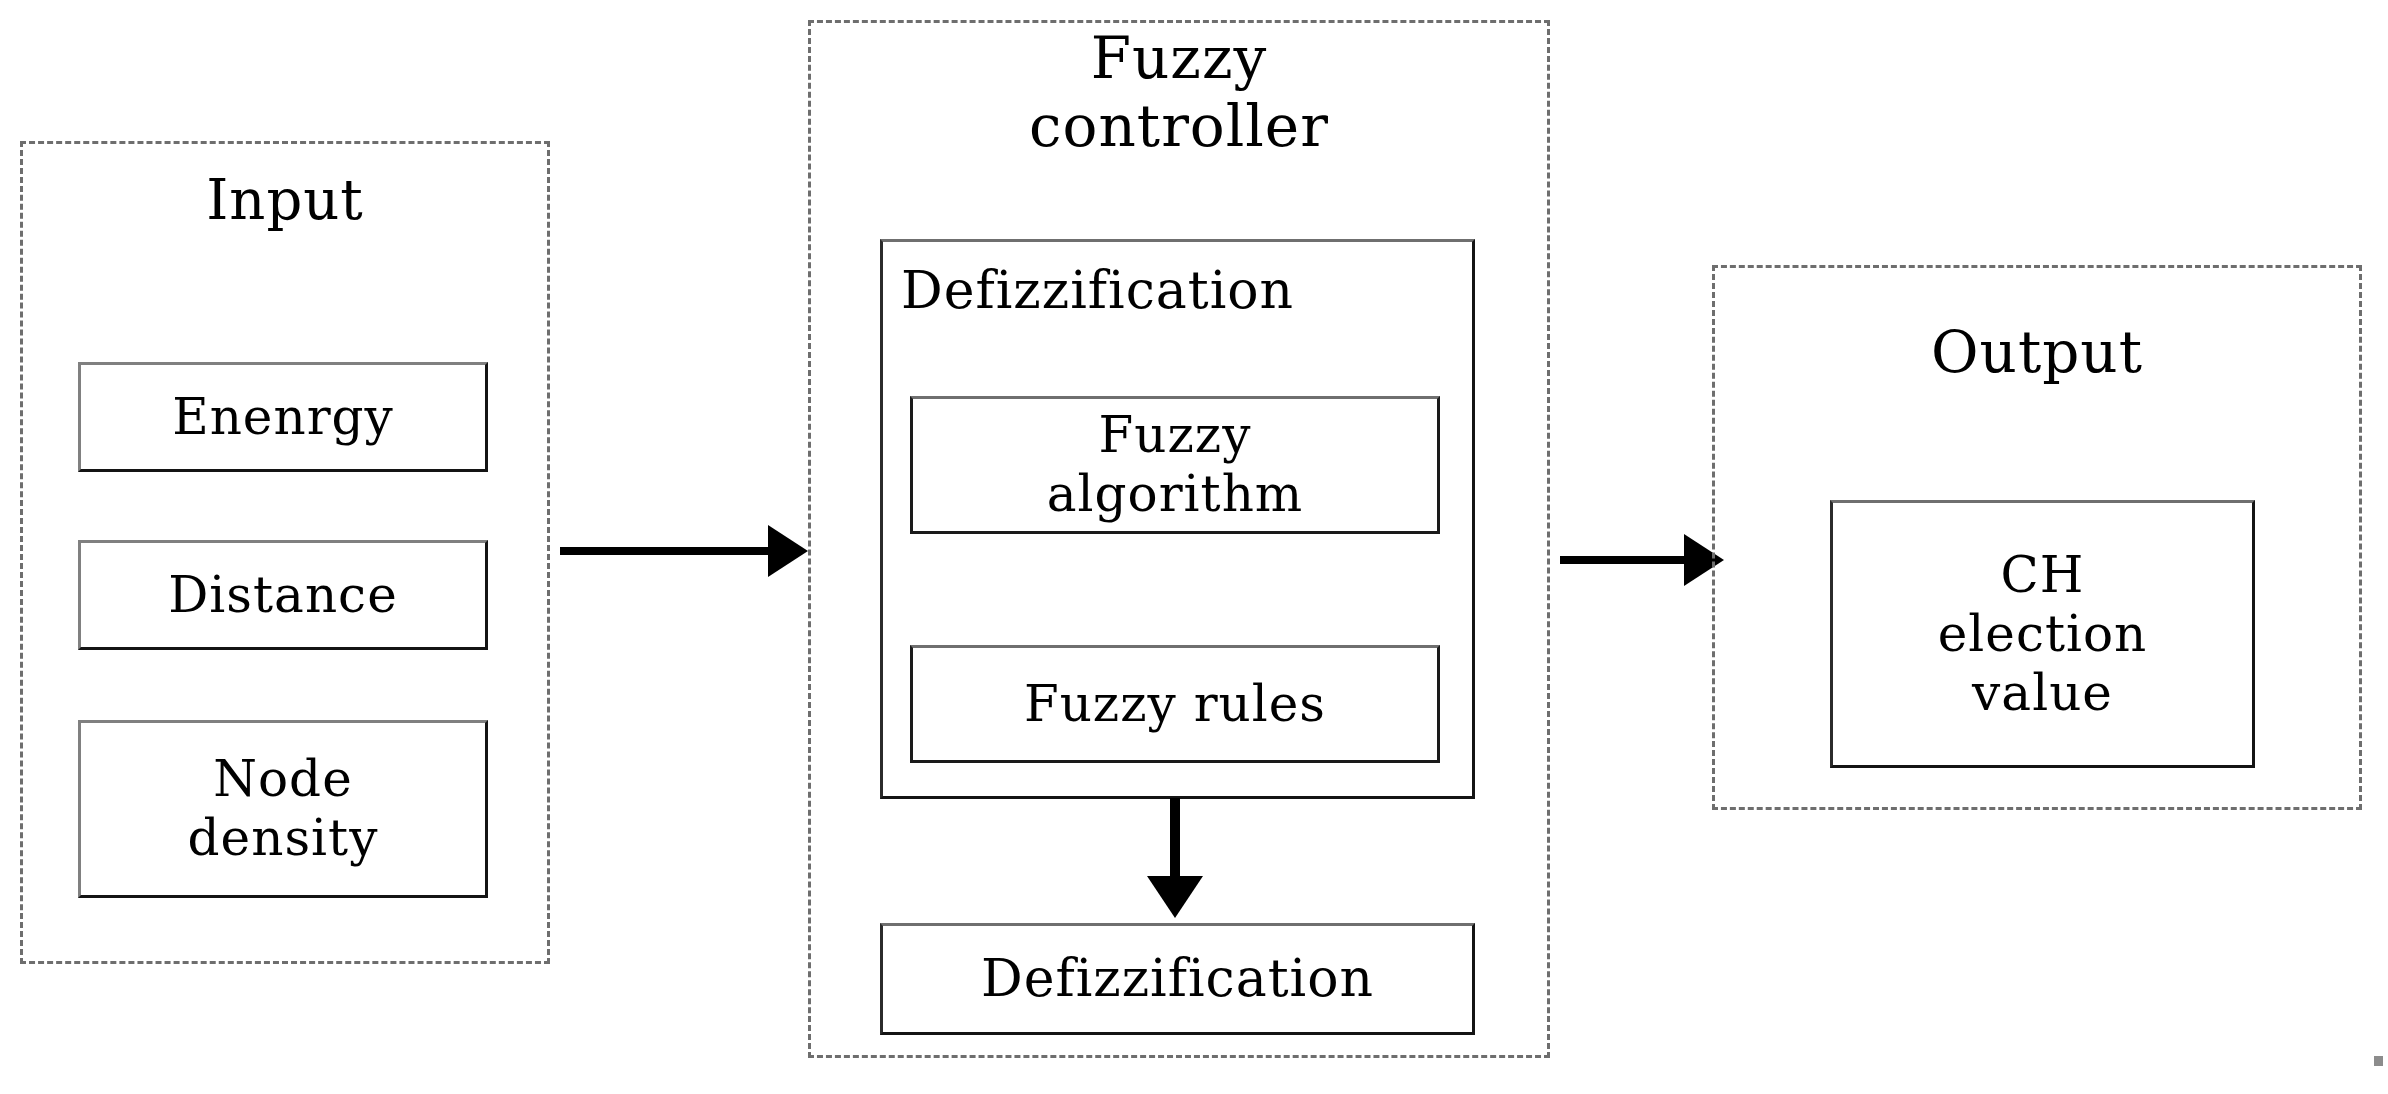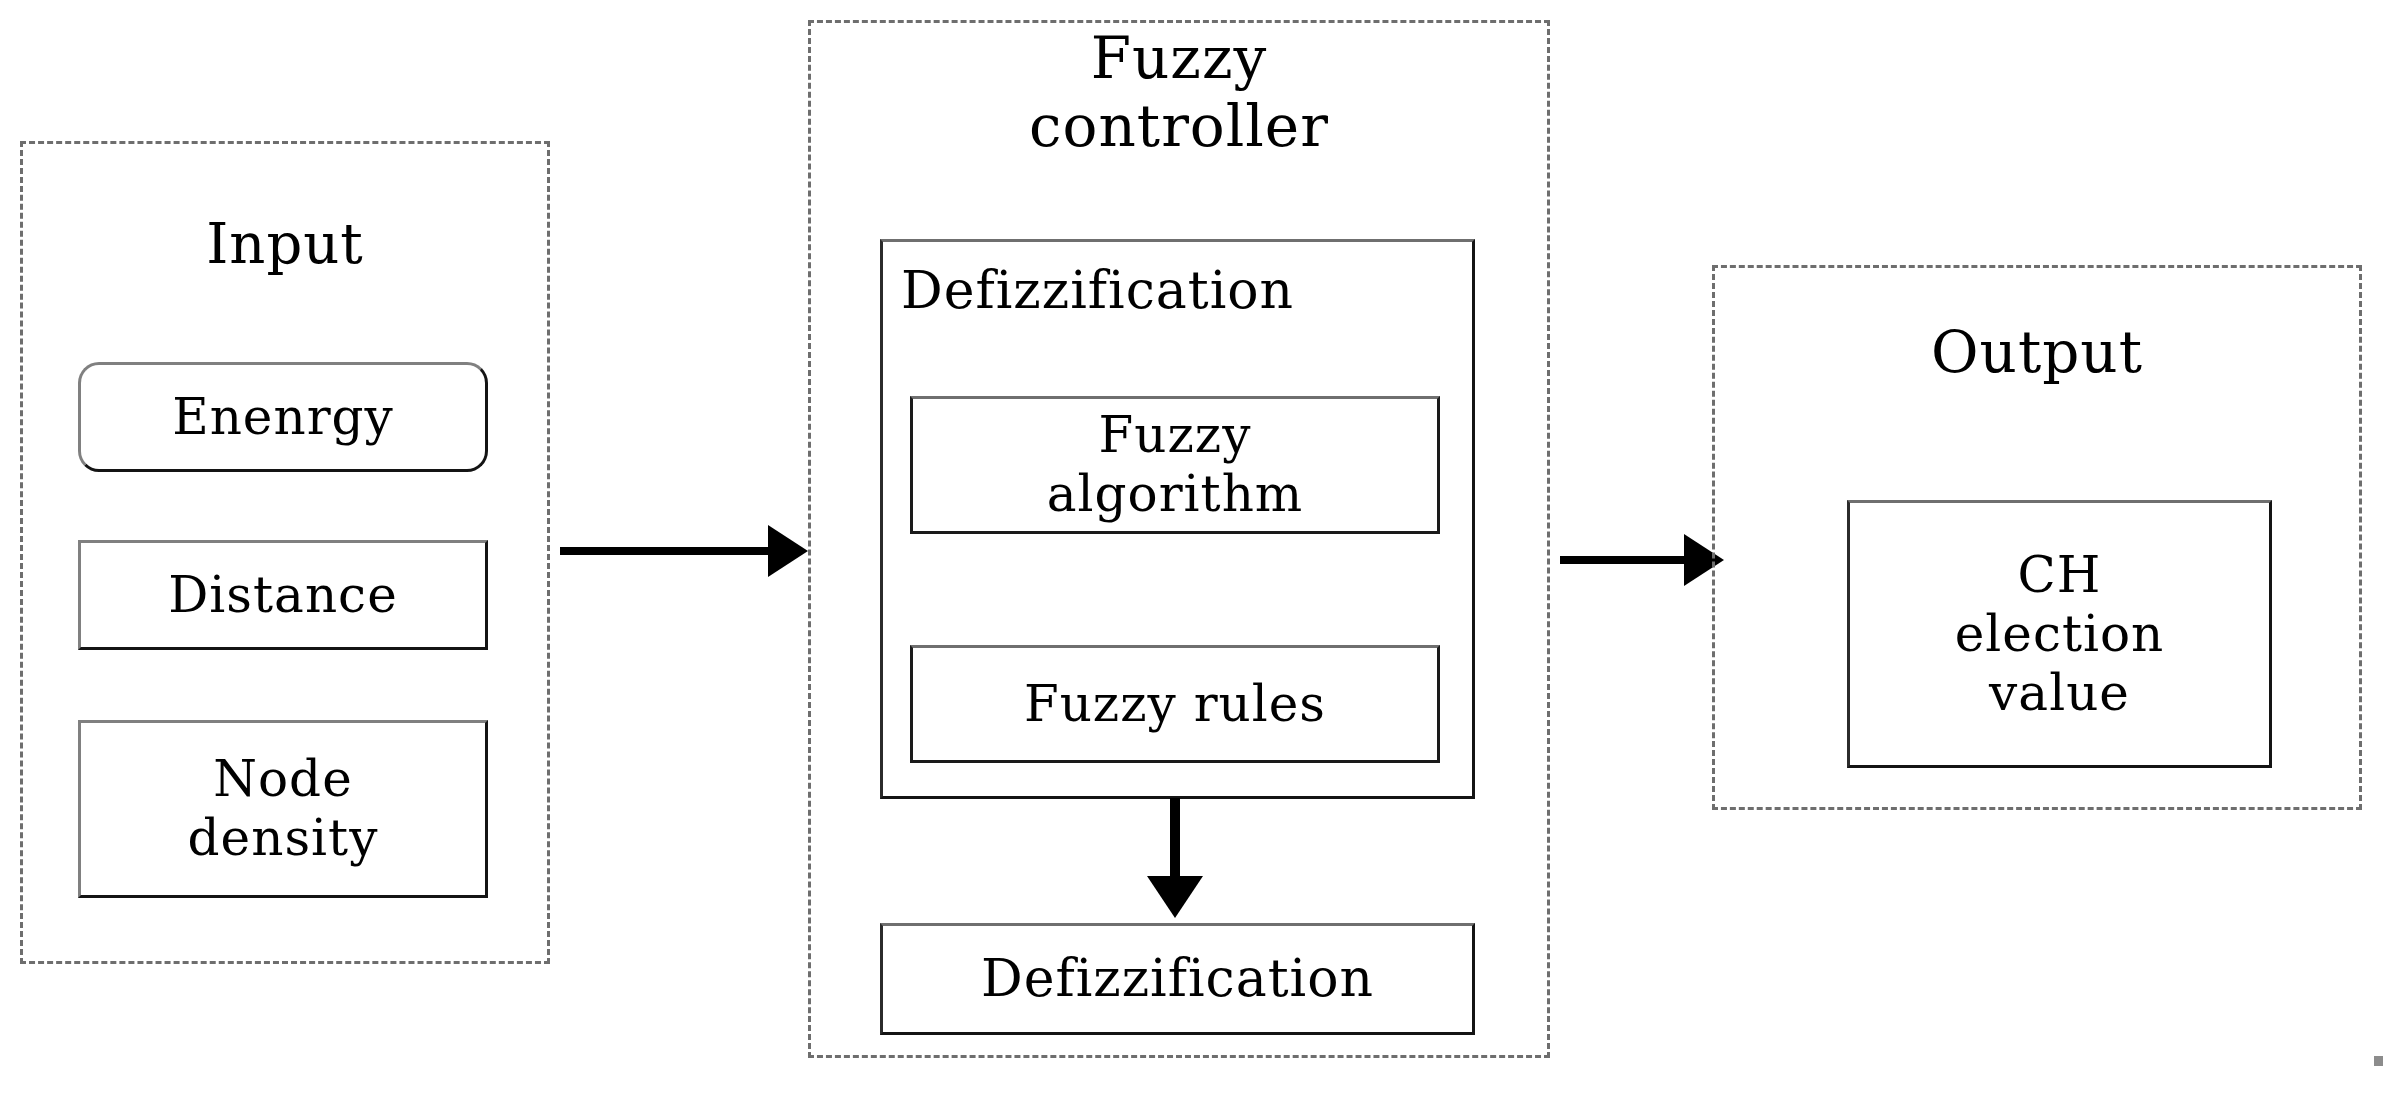--- a/index.html
+++ b/index.html
@@ -118,23 +118,23 @@
     background: #8c8c8c;
   }
 </style>
 </head>
 <body>
 
 <div id="canvas">
 
   <div class="group dashdot" style="left:20px; top:141px; width:530px; height:823px;"></div>
 
-  <div class="group-title" style="left:20px; top:167px; width:530px; font-size:56px;margin-top:44px;">Input</div>
+  <div class="group-title" style="left:20px; top:167px; width:530px; font-size:56px;">Input</div>
 
-  <div class="box" style="left:78px; top:362px; width:410px; height:110px; font-size:50px;border-radius:21px;">Enenrgy</div>
+  <div class="box" style="left:78px; top:362px; width:410px; height:110px; font-size:50px;">Enenrgy</div>
 
   <div class="box" style="left:78px; top:540px; width:410px; height:110px; font-size:50px;text-align:center;">Distance</div>
 
   <div class="box" style="left:78px; top:720px; width:410px; height:178px; font-size:50px;">Node
 density</div>
 
   <div class="arrow-h" style="left:560px; top:551px; width:250px;">
     <div class="shaft" style="width:212px;"></div>
     <div class="head" style="left:208px;"></div>
   </div>
@@ -162,19 +162,19 @@
 
   <div class="arrow-h" style="left:1560px; top:560px; width:170px;">
     <div class="shaft" style="width:128px;"></div>
     <div class="head" style="left:124px;"></div>
   </div>
 
   <div class="group dashdot" style="left:1712px; top:265px; width:650px; height:545px;"></div>
 
   <div class="group-title" style="left:1712px; top:318px; width:650px; font-size:58px;text-align:center;">Output</div>
 
-  <div class="box flatframe" style="left:1830px; top:500px; width:425px; height:268px; font-size:50px;margin-left:17px;">CH
+  <div class="box flatframe" style="left:1830px; top:500px; width:425px; height:268px; font-size:50px;">CH
 election
 value</div>
 
   <div class="speck" style="left:2374px; top:1056px; width:9px; height:10px;"></div>
 
 </div>
 
 </body></html>

